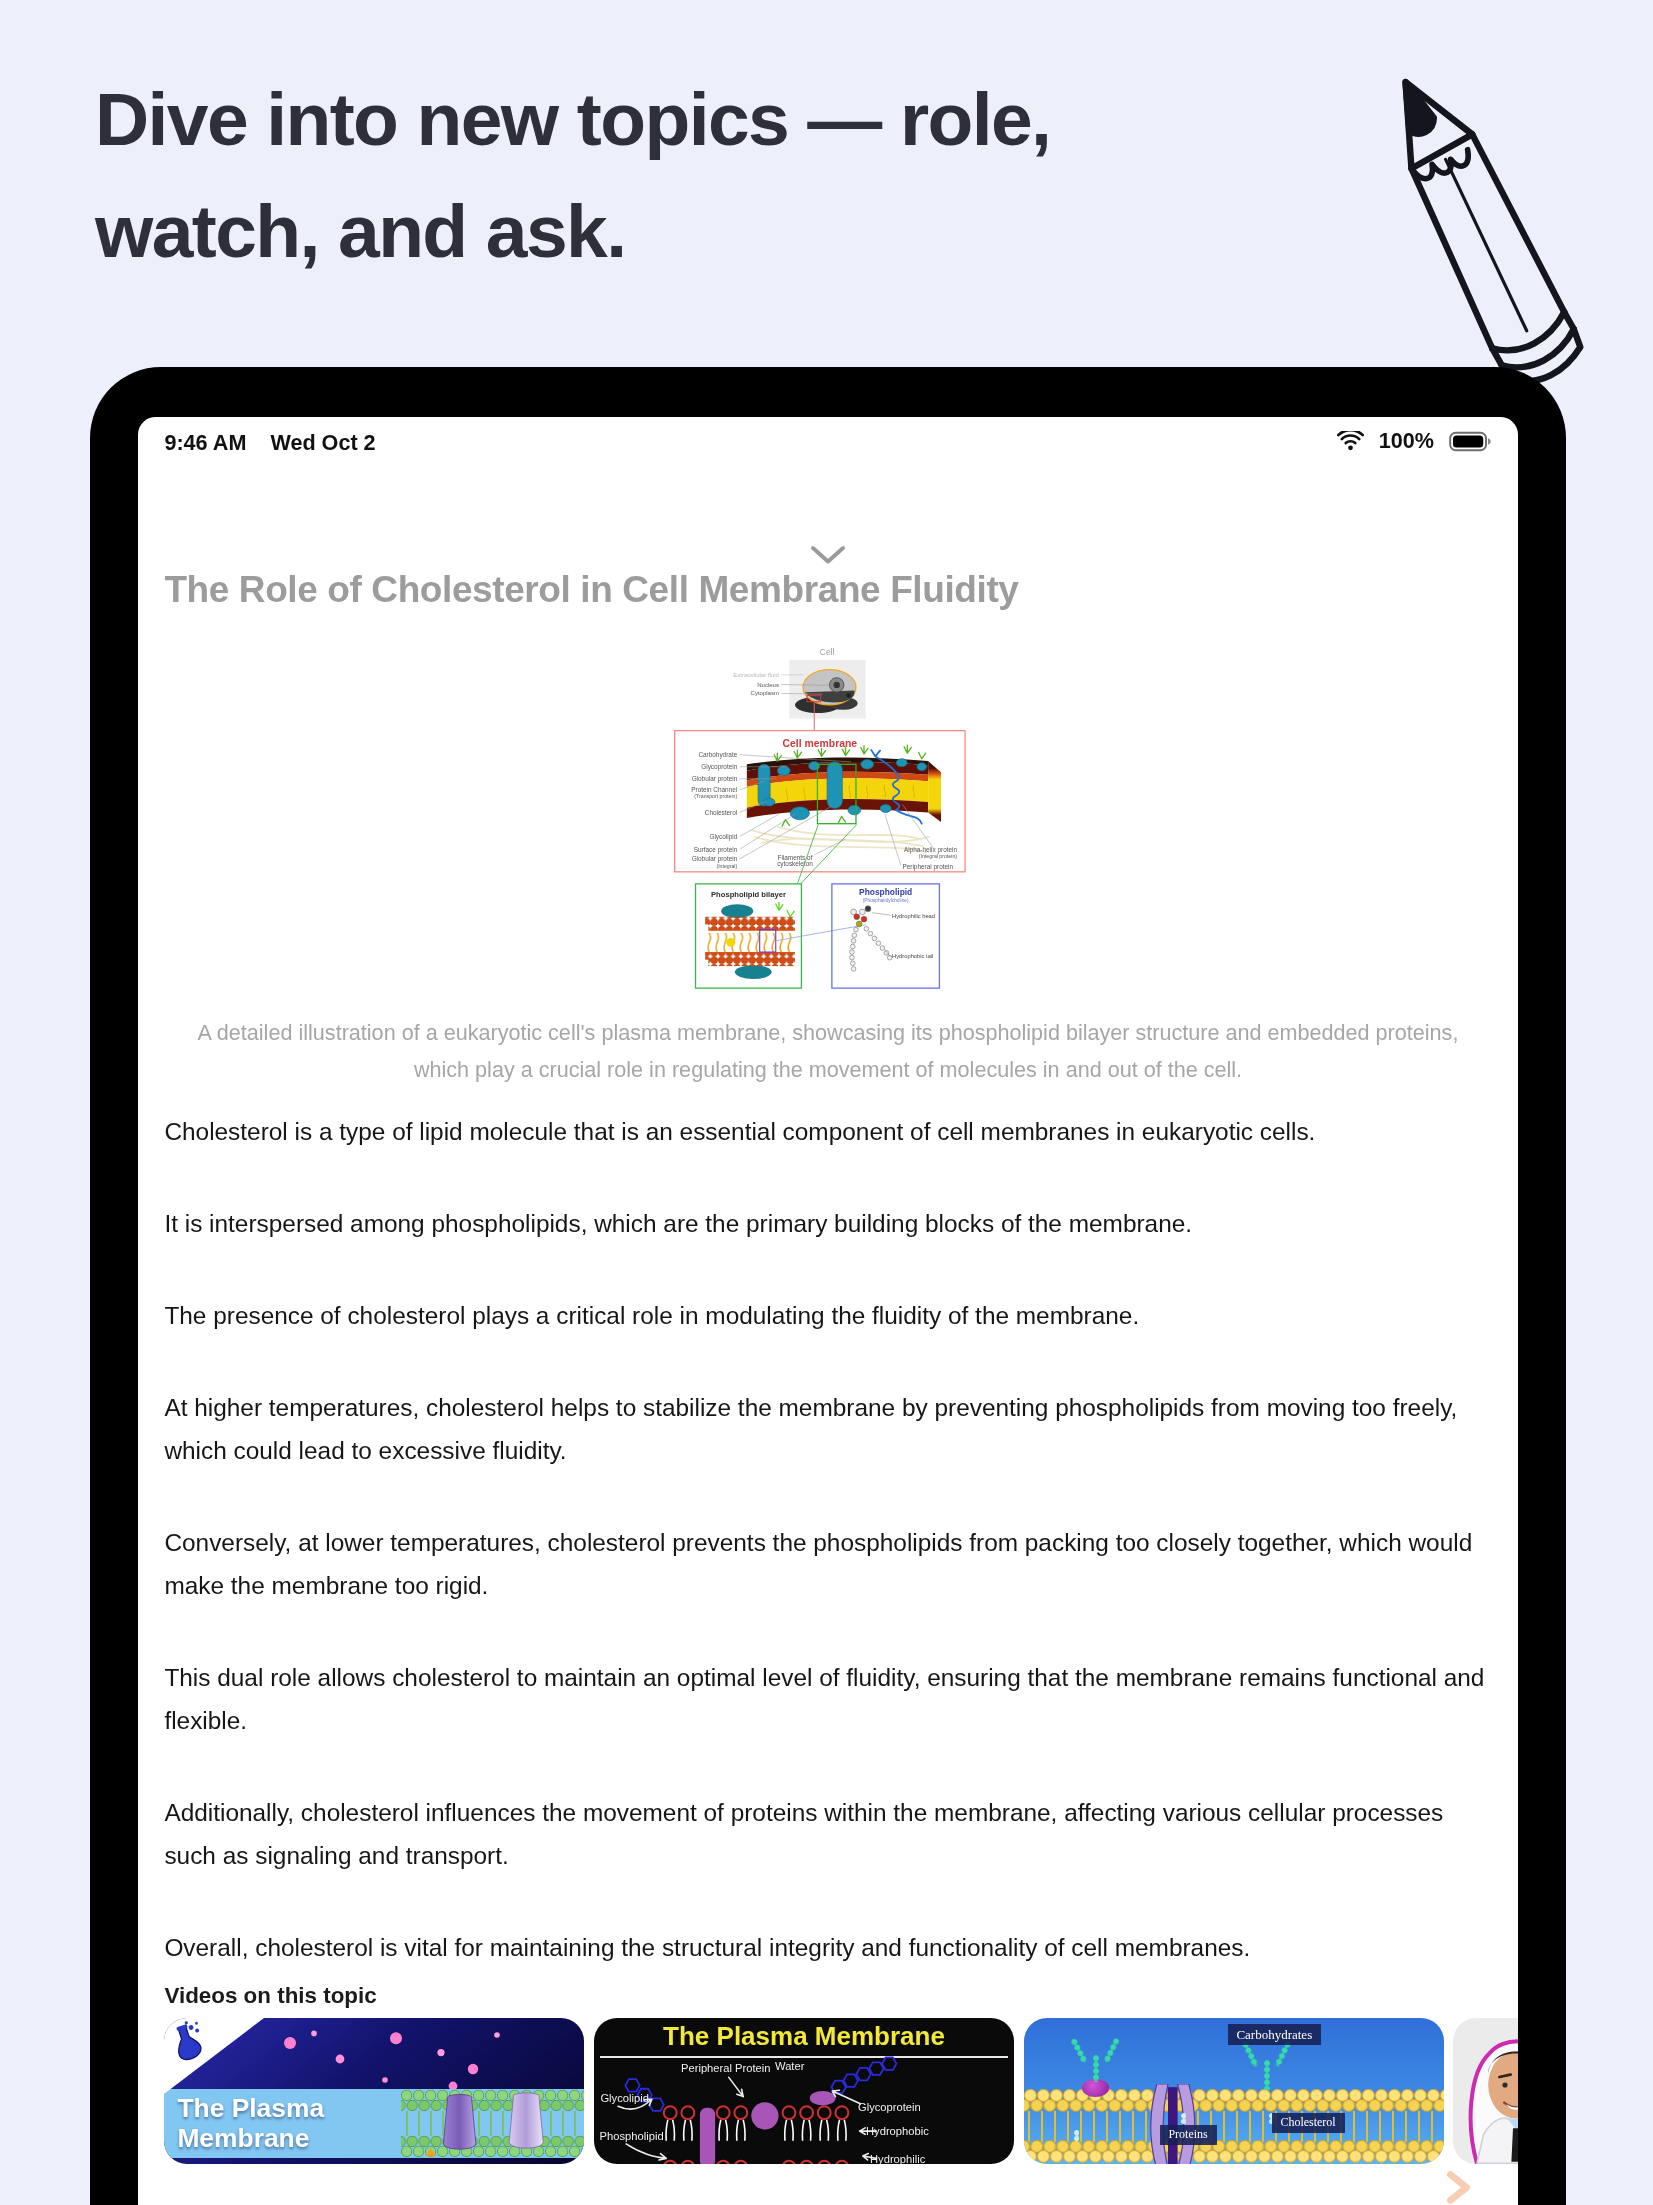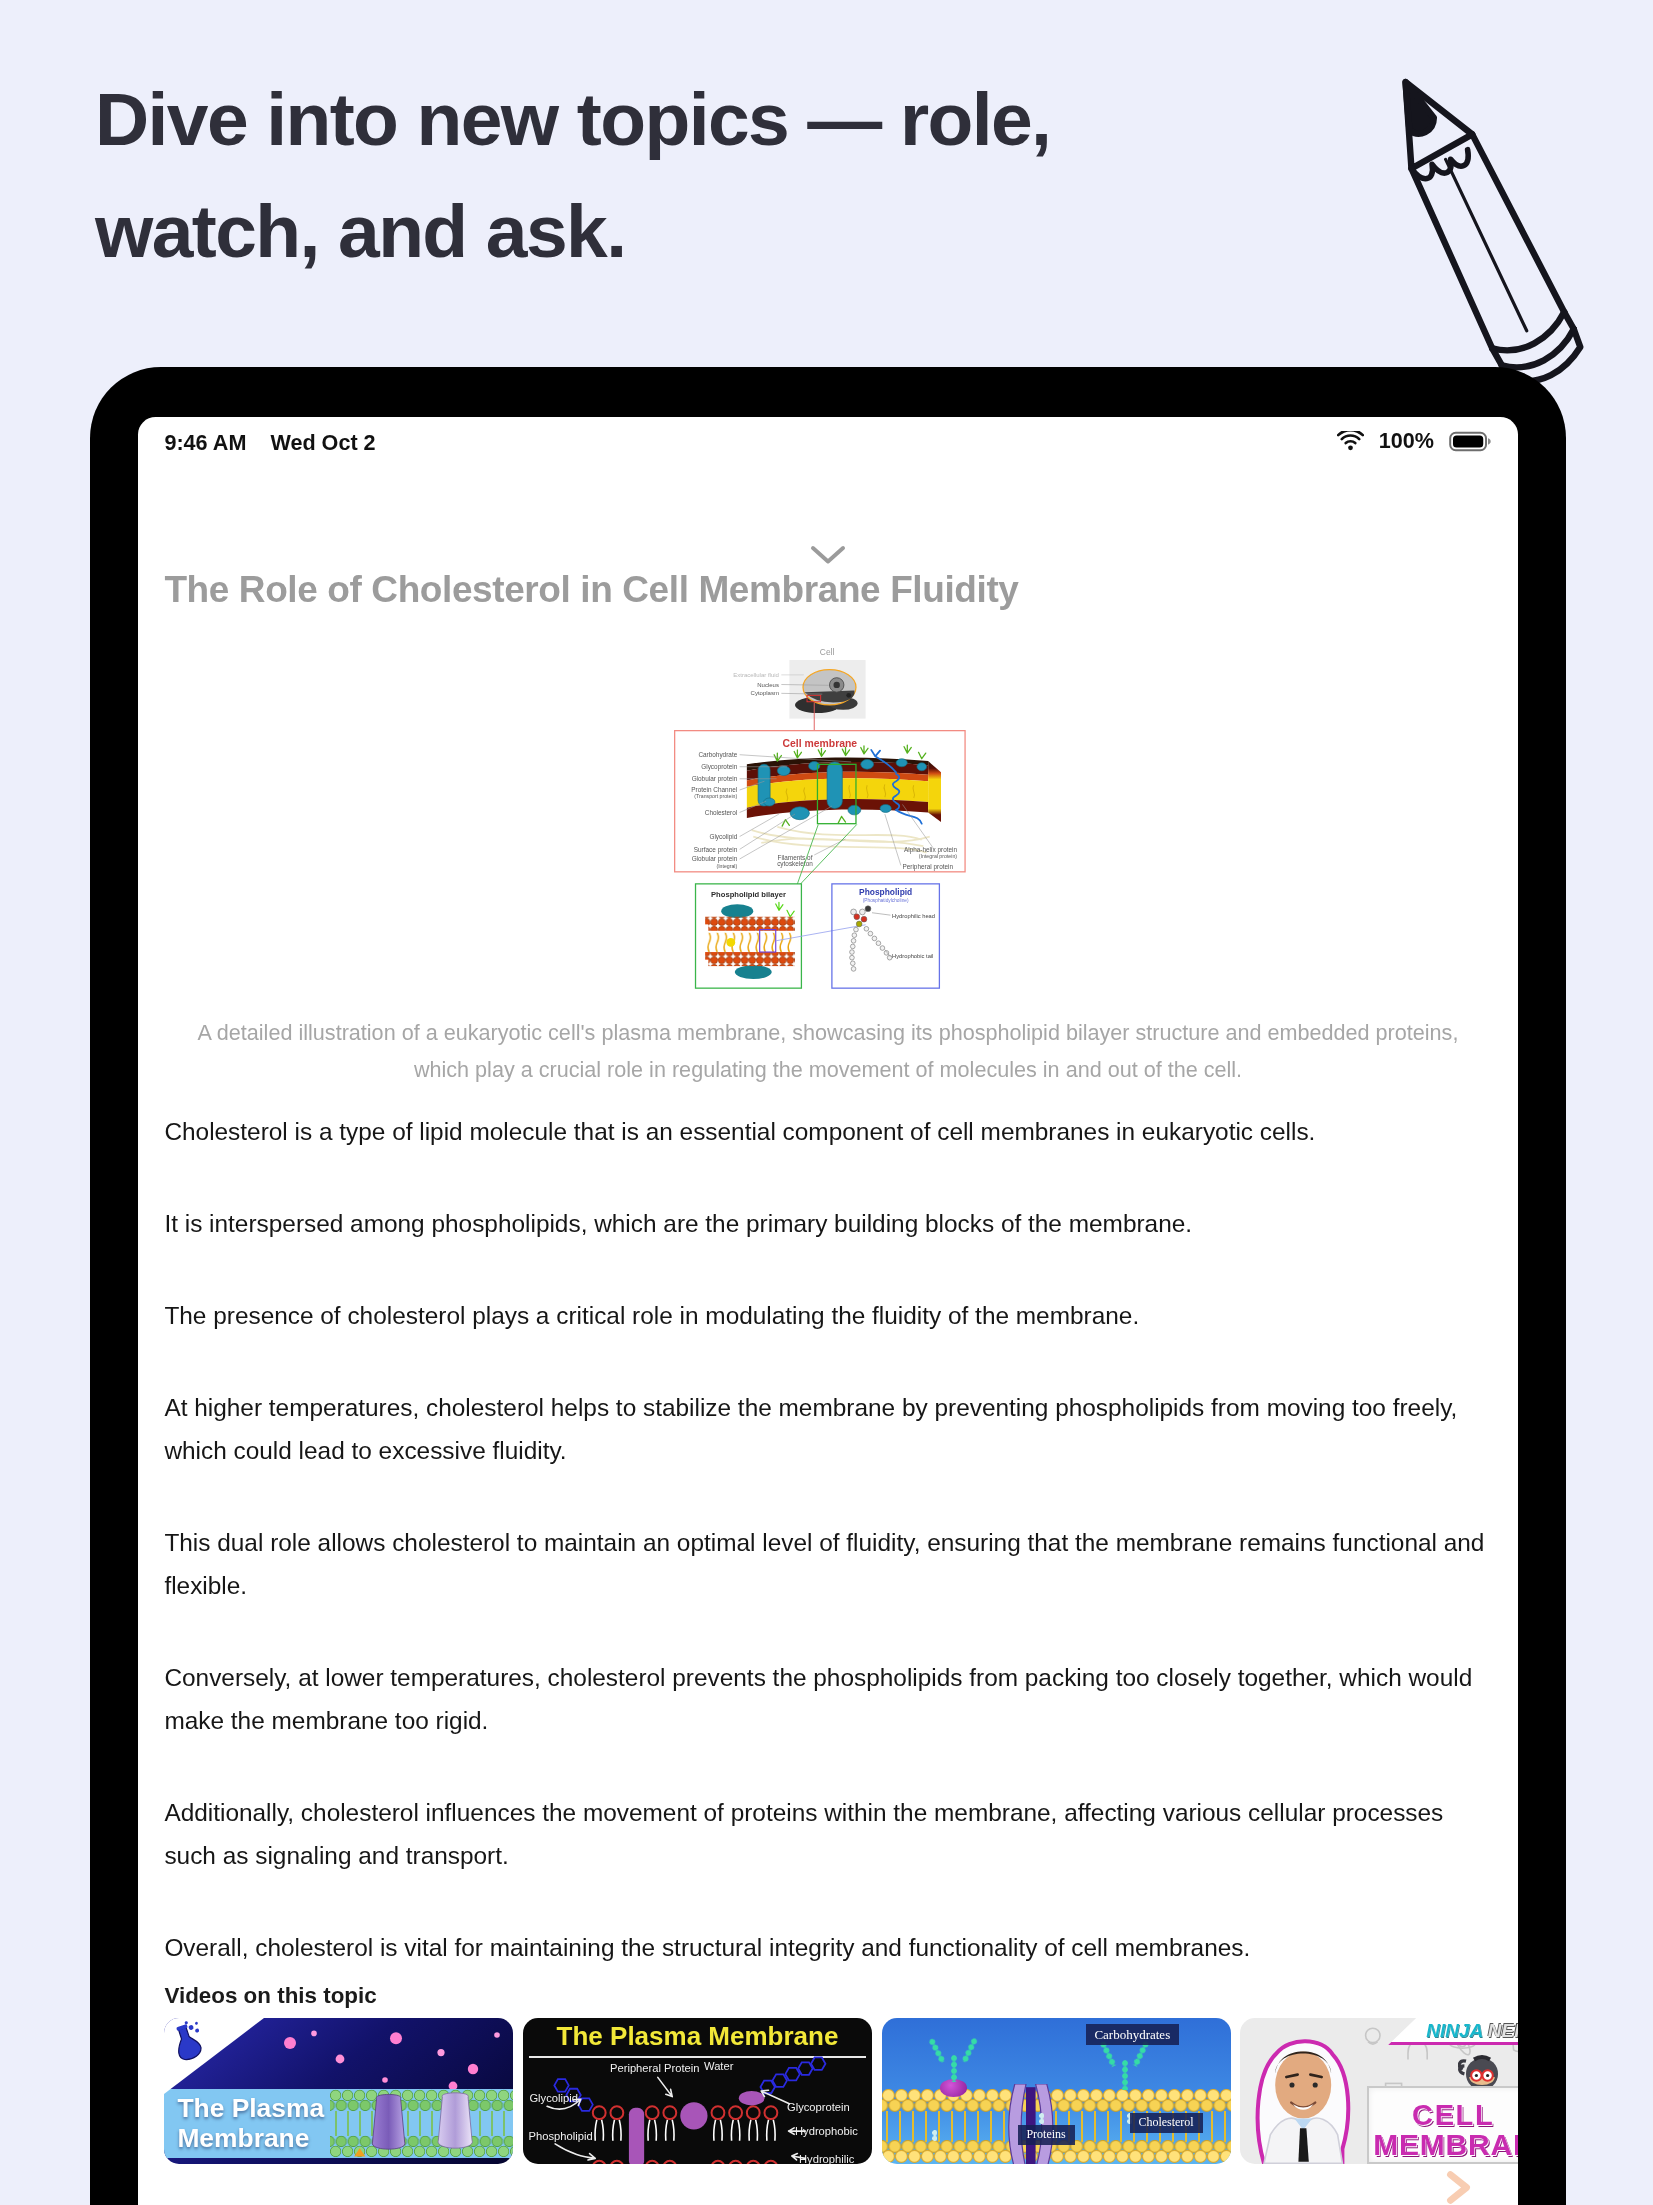--- a/index.html
+++ b/index.html
@@ -49,21 +49,21 @@
 
   .article-body {
     position:absolute; left:26.4px; top:680px; width:1327px;
     font-size:24.4px; line-height:43px; color:#161616;
   }
   .article-body p { margin:13px 0 49px 0; }
 
   .videos-heading { position:absolute; left:26.4px; top:1566px; font-size:22.4px; font-weight:700; color:#1b1b1b; }
 
   .thumb-row { position:absolute; left:26.4px; top:1601px; display:flex; gap:9.6px; }
-  .thumb { position:relative; width:349px; height:146px; border-radius:15px; overflow:hidden;
+  .thumb { position:relative; width:420px; height:146px; border-radius:23px; overflow:hidden;
     flex:0 0 auto; cursor:pointer; }
 
   
   .t1 { background:linear-gradient(140deg,#2a2ab0 0%,#12126a 45%,#05052e 100%); }
   .t1-dot { position:absolute; left:120px; top:19px; width:12px; height:12px; border-radius:50%; background:#ff7fd0;
     box-shadow: 50px 16px 0 -1.6px #ff8fd6, 106px -4.8px 0 0 #ff7fd0, 151px 9.6px 0 -2.4px #ff9ade,
       183px 26px 0 -0.8px #ff7fd0, 207px -8px 0 -3.2px #ff9ade, 95px 37px 0 -3.2px #ff8fd6,
       24px -9.6px 0 -3.2px #ff9ade, 163px 43px 0 -1.6px #ff7fd0; }
   .t1-band { position:absolute; left:0; right:0; top:71px; height:69px; background:#82c7f2; }
   .t1-title { position:absolute; left:13px; top:4px; font-size:26.4px; line-height:30px; font-weight:800;
@@ -375,22 +375,22 @@
       </svg>
     </div>
 
     <div class="figure-caption">A detailed illustration of a eukaryotic cell's plasma membrane, showcasing its phospholipid bilayer structure and embedded proteins, which play a crucial role in regulating the movement of molecules in and out of the cell.</div>
 
     <div class="article-body">
       <p>Cholesterol is a type of lipid molecule that is an essential component of cell membranes in eukaryotic cells.</p>
       <p>It is interspersed among phospholipids, which are the primary building blocks of the membrane.</p>
       <p>The presence of cholesterol plays a critical role in modulating the fluidity of the membrane.</p>
       <p>At higher temperatures, cholesterol helps to stabilize the membrane by preventing phospholipids from moving too freely, which could lead to excessive fluidity.</p>
+      <p>Conversely, at lower temperatures, cholesterol prevents the phospholipids from packing too closely together, which would make the membrane too rigid.</p>
       <p>This dual role allows cholesterol to maintain an optimal level of fluidity, ensuring that the membrane remains functional and flexible.</p>
-      <p>Conversely, at lower temperatures, cholesterol prevents the phospholipids from packing too closely together, which would make the membrane too rigid.</p>
       <p>Additionally, cholesterol influences the movement of proteins within the membrane, affecting various cellular processes such as signaling and transport.</p>
       <p>Overall, cholesterol is vital for maintaining the structural integrity and functionality of cell membranes.</p>
     </div>
 
     <h3 class="videos-heading">Videos on this topic</h3>
 
     <div class="thumb-row">
 
       <div class="thumb t1">
         <span class="t1-dot"></span>

